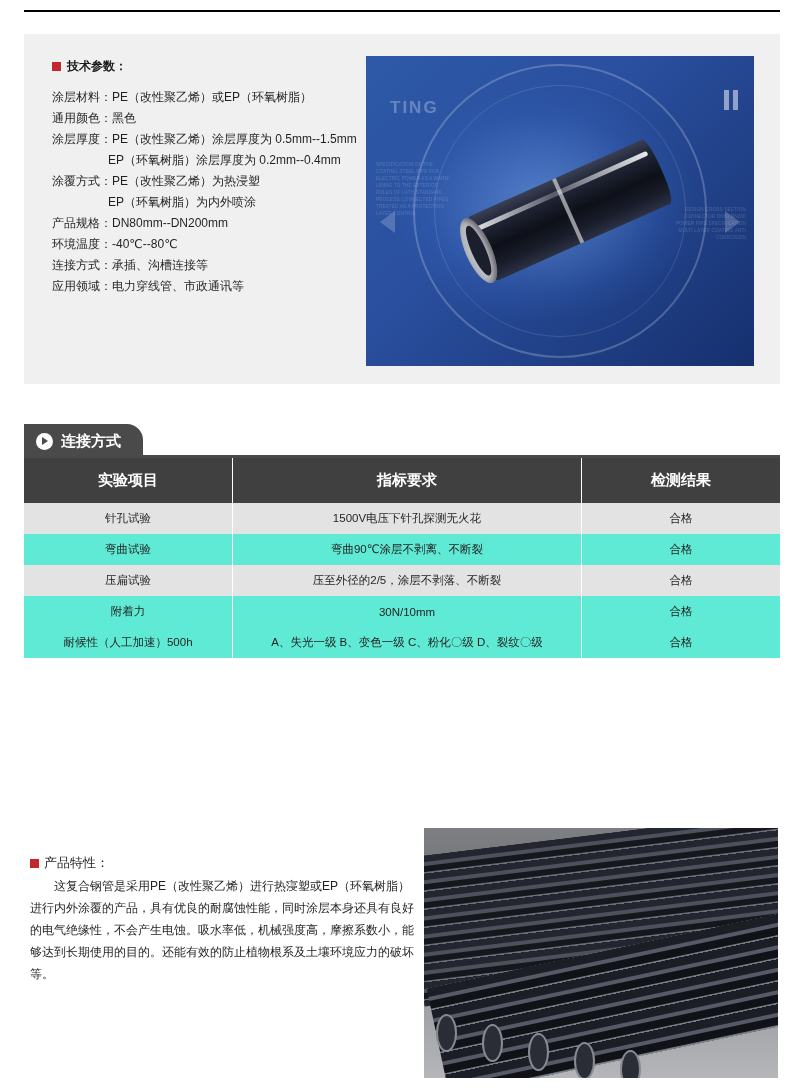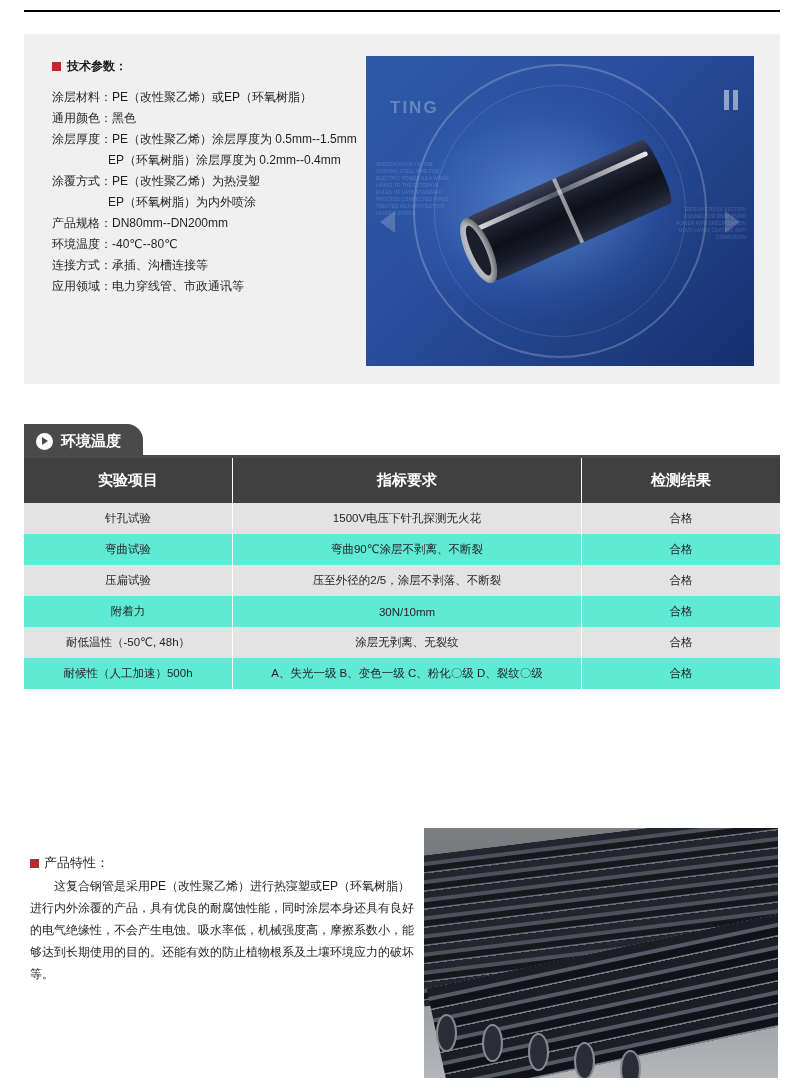--- a/index.html
+++ b/index.html
@@ -408,21 +408,21 @@
         <div class="pipe-ring"></div>
         <div class="pipe-end"></div>
         <div class="pipe-end-in"></div>
       </div>
     </div>
   </div>
 
   <div class="section">
     <div class="sec-tab">
       <span class="play"></span>
-      <span>环境温度</span>
+      <span>连接方式</span>
     </div>
     <div class="sec-underline"></div>
   </div>
 
   <table class="perf">
     <thead>
       <tr>
         <th class="col1">实验项目</th>
         <th>指标要求</th>
         <th class="col3">检测结果</th>
@@ -440,25 +440,20 @@
         <td class="col3">合格</td>
       </tr>
       <tr class="odd">
         <td class="col1">压扁试验</td>
         <td>压至外径的2/5，涂层不剥落、不断裂</td>
         <td class="col3">合格</td>
       </tr>
       <tr class="even">
         <td class="col1">附着力</td>
         <td>30N/10mm</td>
-        <td class="col3">合格</td>
-      </tr>
-      <tr class="odd">
-        <td class="col1">耐低温性（-50℃, 48h）</td>
-        <td>涂层无剥离、无裂纹</td>
         <td class="col3">合格</td>
       </tr>
       <tr class="even">
         <td class="col1">耐候性（人工加速）500h</td>
         <td>A、失光一级 B、变色一级 C、粉化〇级 D、裂纹〇级</td>
         <td class="col3">合格</td>
       </tr>
     </tbody>
   </table>
 

